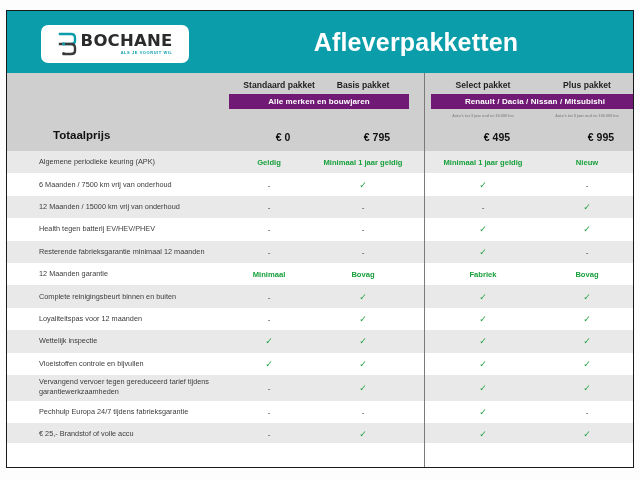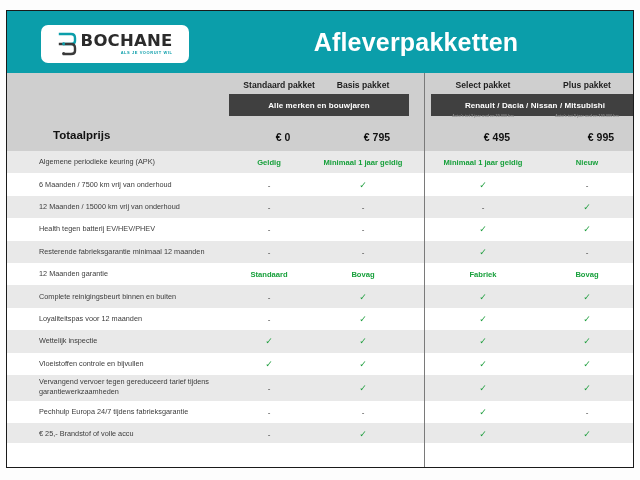--- a/index.html
+++ b/index.html
@@ -57,22 +57,22 @@
   .colhead{
     position:absolute;top:7px;
     text-align:center;font-weight:bold;font-size:8.6px;color:#1f1f1f;
   }
   .ch1{left:216px;width:92px;text-align:right;}
   .ch2{left:310px;width:92px;}
   .ch3{left:424px;width:104px;}
   .ch4{left:528px;width:104px;}
 
   .brandbar{
-    position:absolute;top:21px;height:22px;
-    background:#404040;color:#ffffff;
+    position:absolute;top:21px;height:15px;
+    background:#701a75;color:#ffffff;
     display:flex;align-items:center;justify-content:center;
     font-weight:bold;font-size:8px;letter-spacing:.1px;
   }
   .bb-left{left:222px;width:180px;}
   .bb-right{left:424px;width:208px;}
 
   .subnote{
     position:absolute;top:41px;height:8px;
     text-align:center;font-size:3.6px;color:#8a8a8a;font-weight:bold;
     letter-spacing:.1px;
@@ -204,21 +204,21 @@
         </div>
         <div class="row alt" style="height: 22.4px; padding-left: 38px;">
           <div class="rowlabel">Resterende fabrieksgarantie minimaal 12 maanden</div>
           <div class="cell c1 dash">-</div>
           <div class="cell c2 dash">-</div>
           <div class="cell c3 tick">✓</div>
           <div class="cell c4 dash">-</div>
         </div>
         <div class="row plain" style="height: 22.4px;">
           <div class="rowlabel">12 Maanden  garantie</div>
-          <div class="cell c1 word">Standaard</div>
+          <div class="cell c1 word">Minimaal</div>
           <div class="cell c2 word">Bovag</div>
           <div class="cell c3 word">Fabriek</div>
           <div class="cell c4 word">Bovag</div>
         </div>
         <div class="row alt" style="height: 22.4px;">
           <div class="rowlabel">Complete reinigingsbeurt binnen en buiten</div>
           <div class="cell c1 dash">-</div>
           <div class="cell c2 tick">✓</div>
           <div class="cell c3 tick">✓</div>
           <div class="cell c4 tick">✓</div>

